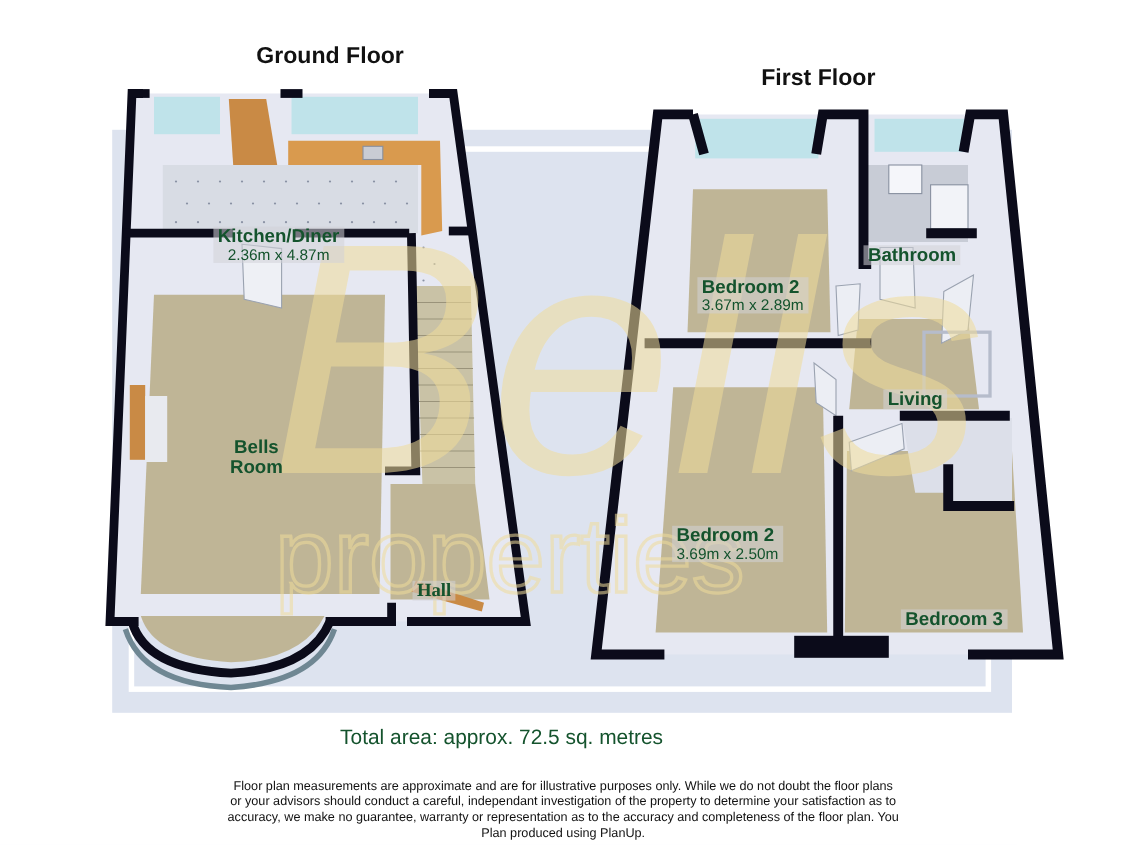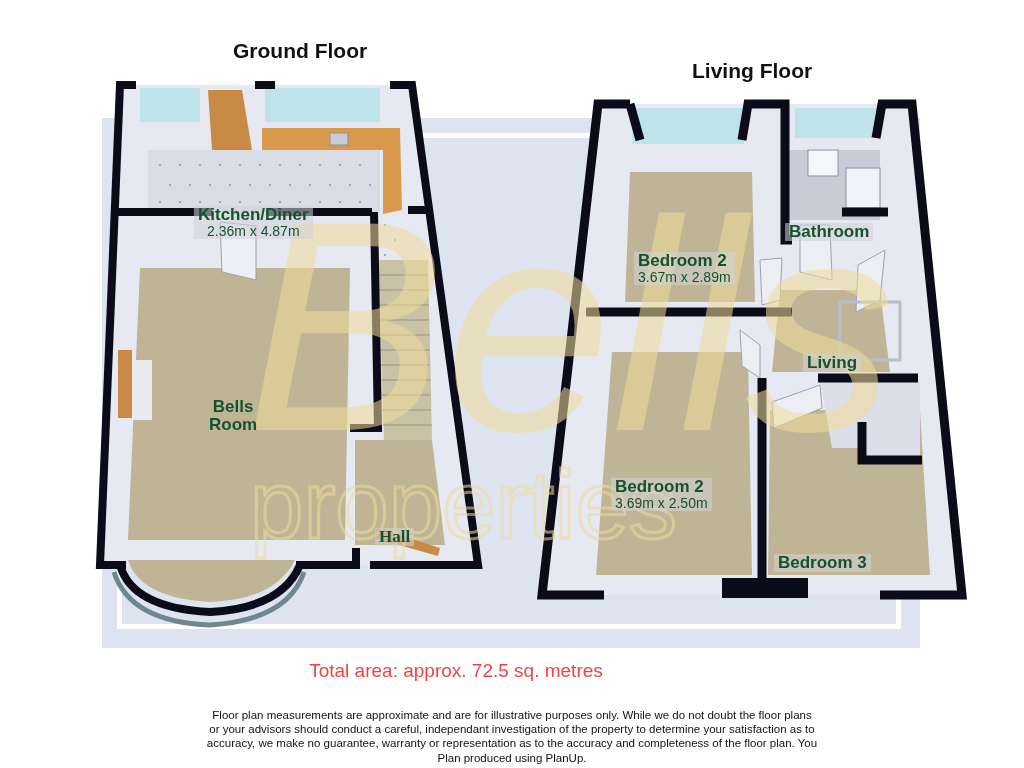--- a/index.html
+++ b/index.html
@@ -2,21 +2,21 @@
 <html><head>
 <meta charset="utf-8">
 <style>
   html,body{margin:0;padding:0;background:#ffffff;}
   body{width:1024px;height:768px;position:relative;overflow:hidden;font-family:"Liberation Sans",sans-serif;}
   .abs{position:absolute;}
   .floor-title{position:absolute;font-weight:bold;font-size:21px;color:#111;font-family:"Liberation Sans",sans-serif;}
   .room-label{position:absolute;background:rgba(210,210,215,0.55);padding:0 4px;color:#14532d;line-height:1.05;margin-top:44px;}
   .room-name{font-weight:bold;font-size:17px;display:block;}
   .room-dims{font-size:14px;display:block;}
-  .total{position:absolute;left:0;width:912px;top:660px;text-align:center;font-size:19px;color:#ef4444;}
+  .total{position:absolute;left:0;width:912px;top:660px;text-align:center;font-size:19px;color:#14532d;}
   .disclaimer{position:absolute;left:170px;width:684px;top:708px;text-align:center;font-size:11.5px;line-height:14.2px;color:#111;}
   svg text{font-family:"Liberation Sans",sans-serif;}
 </style>
 </head>
 <body>
 
 <div class="abs" style="left:102px;top:118px;width:818px;height:530px;background:#dde3ef;"></div>
 <div class="abs" style="left:117px;top:133px;width:784px;height:496px;border:5px solid #ffffff;box-sizing:border-box;"></div>
 
 <svg class="abs" style="left:0;top:0" width="1024" height="660">
@@ -159,21 +159,21 @@
     <rect x="722" y="578" width="86" height="20" fill="#0b0b1a"></rect>
   </g>
 
   <g opacity="0.55">
     <text x="245" y="430" font-size="300" font-style="italic" fill="#f0dc9a" font-family="Liberation Serif, serif">Bells</text>
     <text x="250" y="538" font-size="96" fill="none" stroke="#f0dc9a" stroke-width="3" font-family="Liberation Sans, sans-serif">properties</text>
   </g>
 </svg>
 
 <div class="floor-title" style="left:193px;top:39px;margin-left:40px;">Ground Floor</div>
-<div class="floor-title" style="left:692px;top:59px;">Living Floor</div>
+<div class="floor-title" style="left:692px;top:59px;">First Floor</div>
 
 <div class="room-label" style="left:194px;top:162px;text-align:center;">
   <span class="room-name">Kitchen/Diner</span>
   <span class="room-dims">2.36m x 4.87m</span>
 </div>
 <div class="room-label" style="left:205px;top:354px;text-align:center;background:transparent;">
   <span class="room-name">Bells</span>
   <span class="room-name">Room</span>
 </div>
 <div class="room-label" style="left:375px;top:484px;font-family:Liberation Serif, serif;">
@@ -187,21 +187,21 @@
 <div class="room-label" style="left:785px;top:179px;text-align:right;">
   <span class="room-name">Bathroom</span>
 </div>
 <div class="room-label" style="left:803px;top:310px;">
   <span class="room-name">Living</span>
 </div>
 <div class="room-label" style="left:611px;top:434px;">
   <span class="room-name">Bedroom 2</span>
   <span class="room-dims">3.69m x 2.50m</span>
 </div>
-<div class="room-label" style="left:774px;top:510px;text-align:right;">
+<div class="room-label" style="left:819px;top:510px;text-align:right;">
   <span class="room-name">Bedroom 3</span>
 </div>
 
 <div class="total">Total area: approx. 72.5 sq. metres</div>
 <div class="disclaimer">
   <div>Floor plan measurements are approximate and are for illustrative purposes only. While we do not doubt the floor plans</div>
   <div>or your advisors should conduct a careful, independant investigation of the property to determine your satisfaction as to</div>
   <div>accuracy, we make no guarantee, warranty or representation as to the accuracy and completeness of the floor plan. You</div>
   <div>Plan produced using PlanUp.</div>
 </div>

